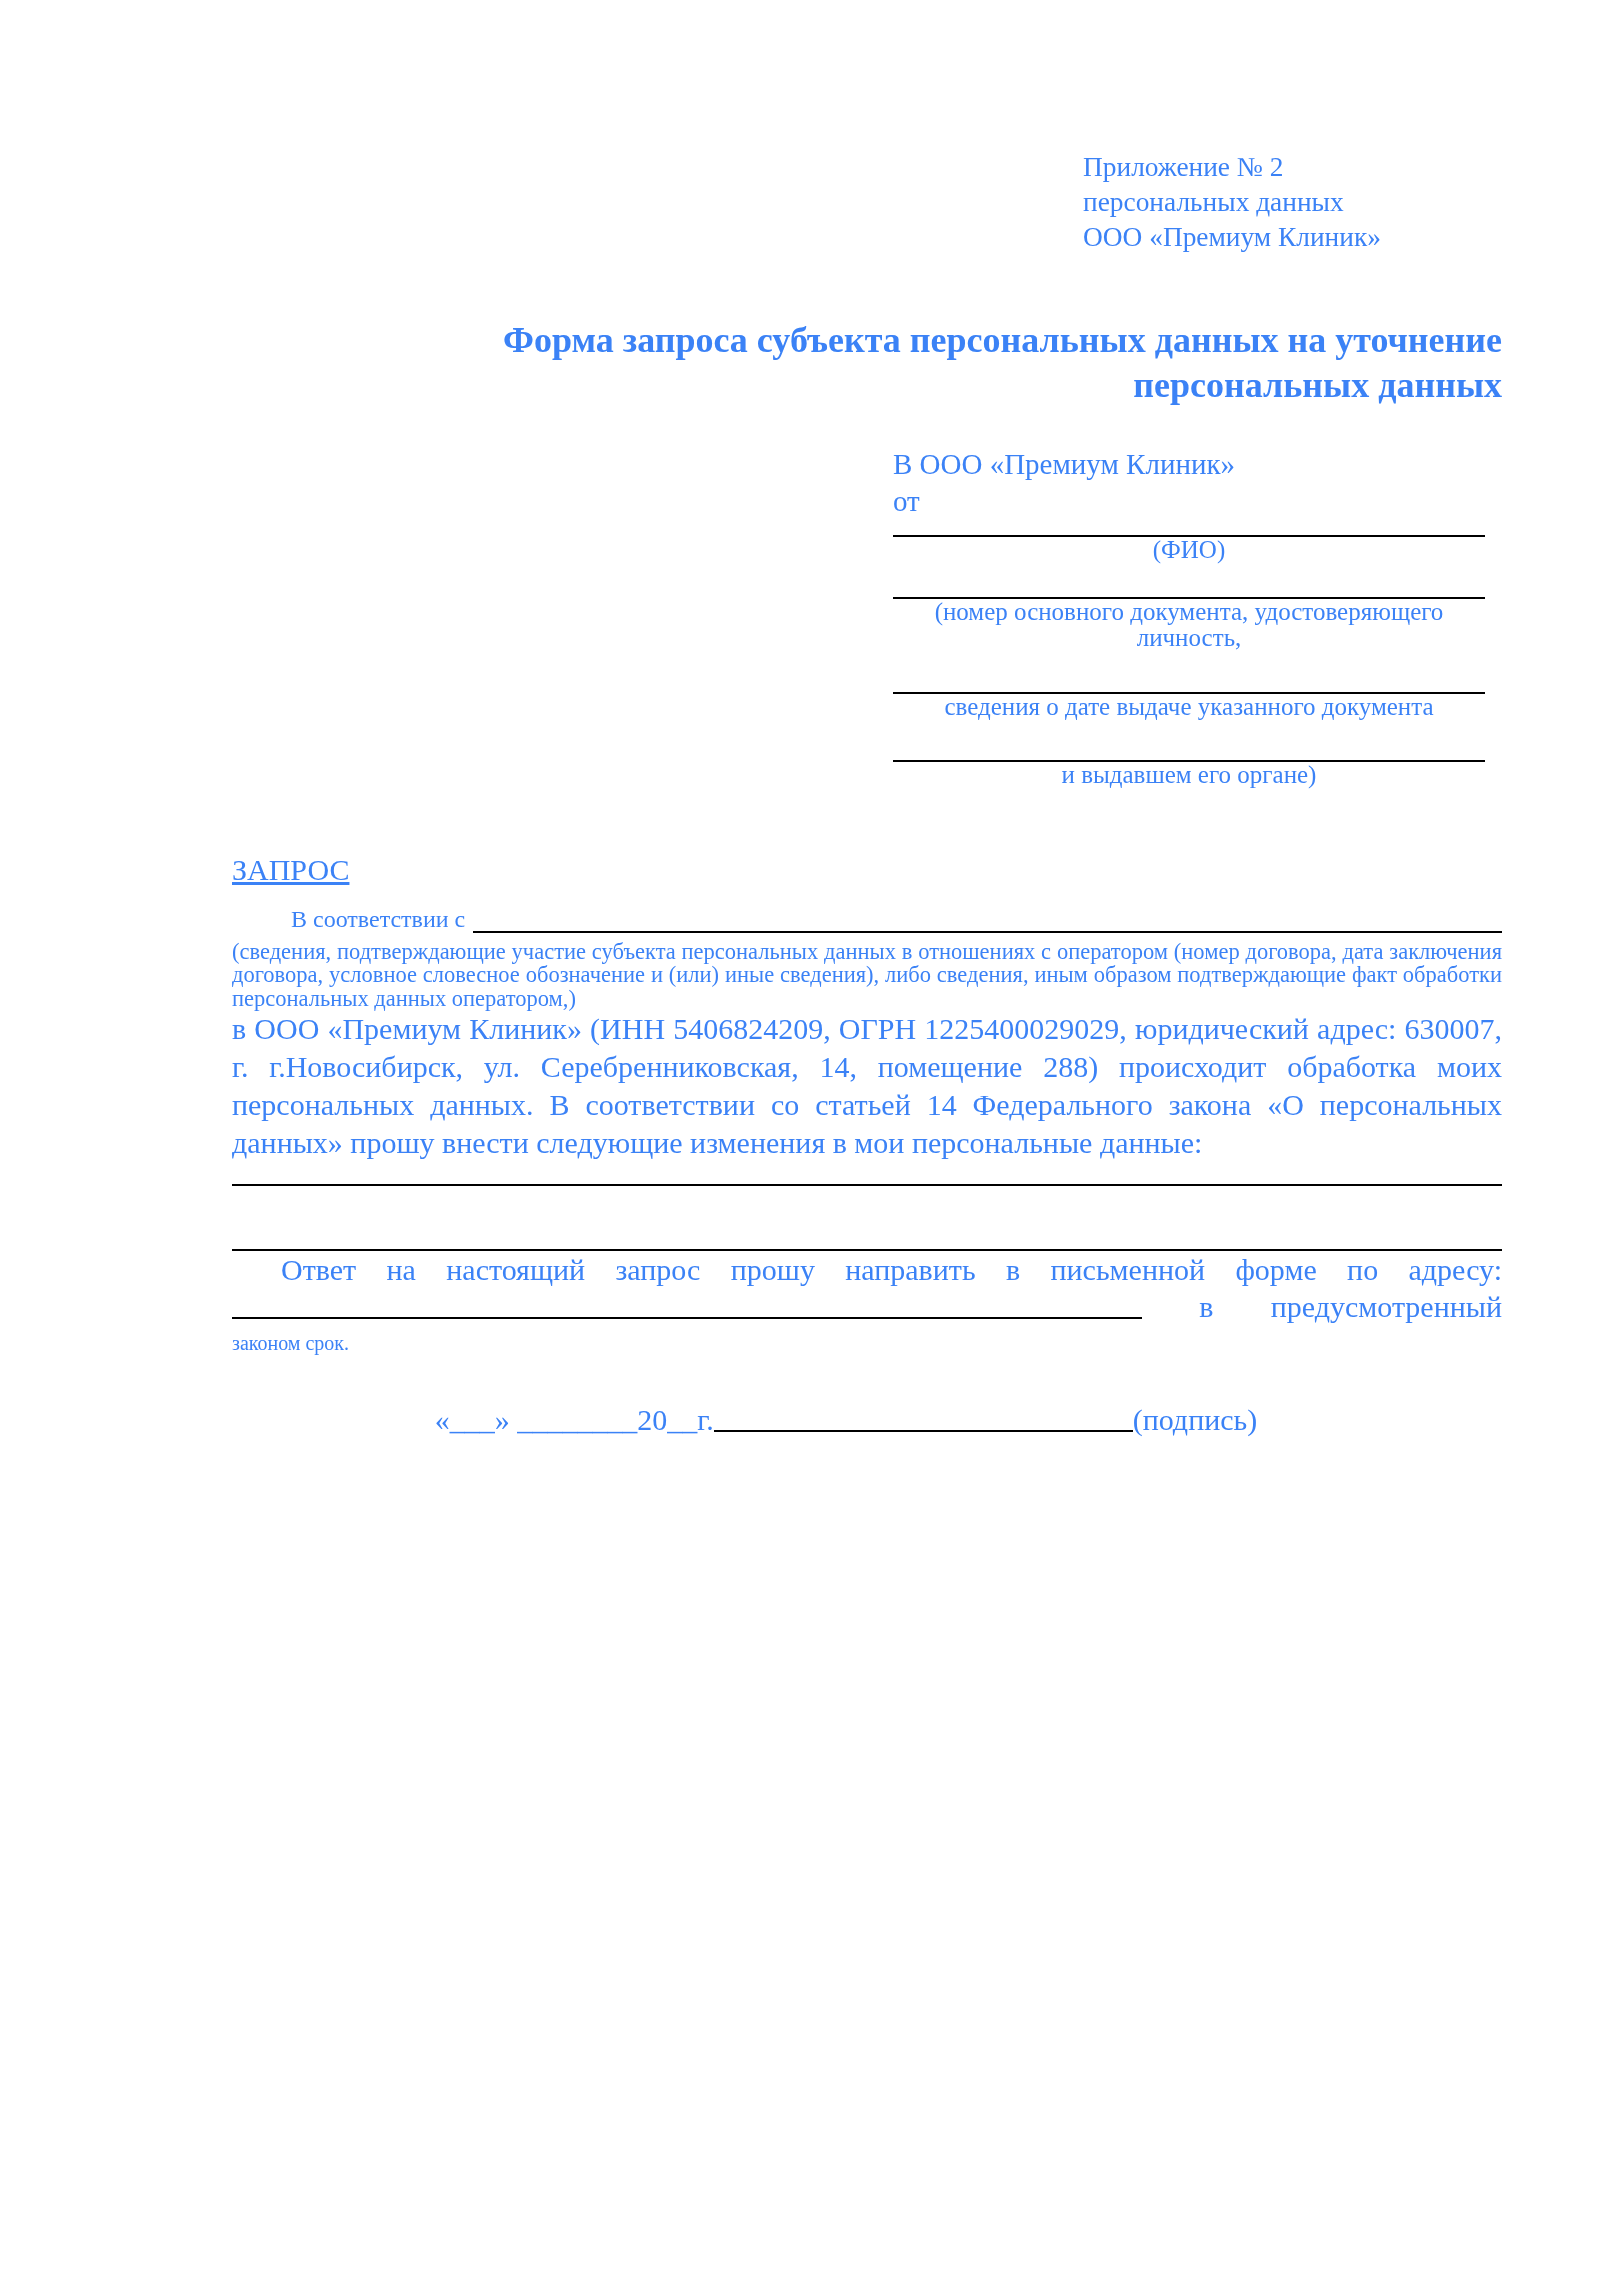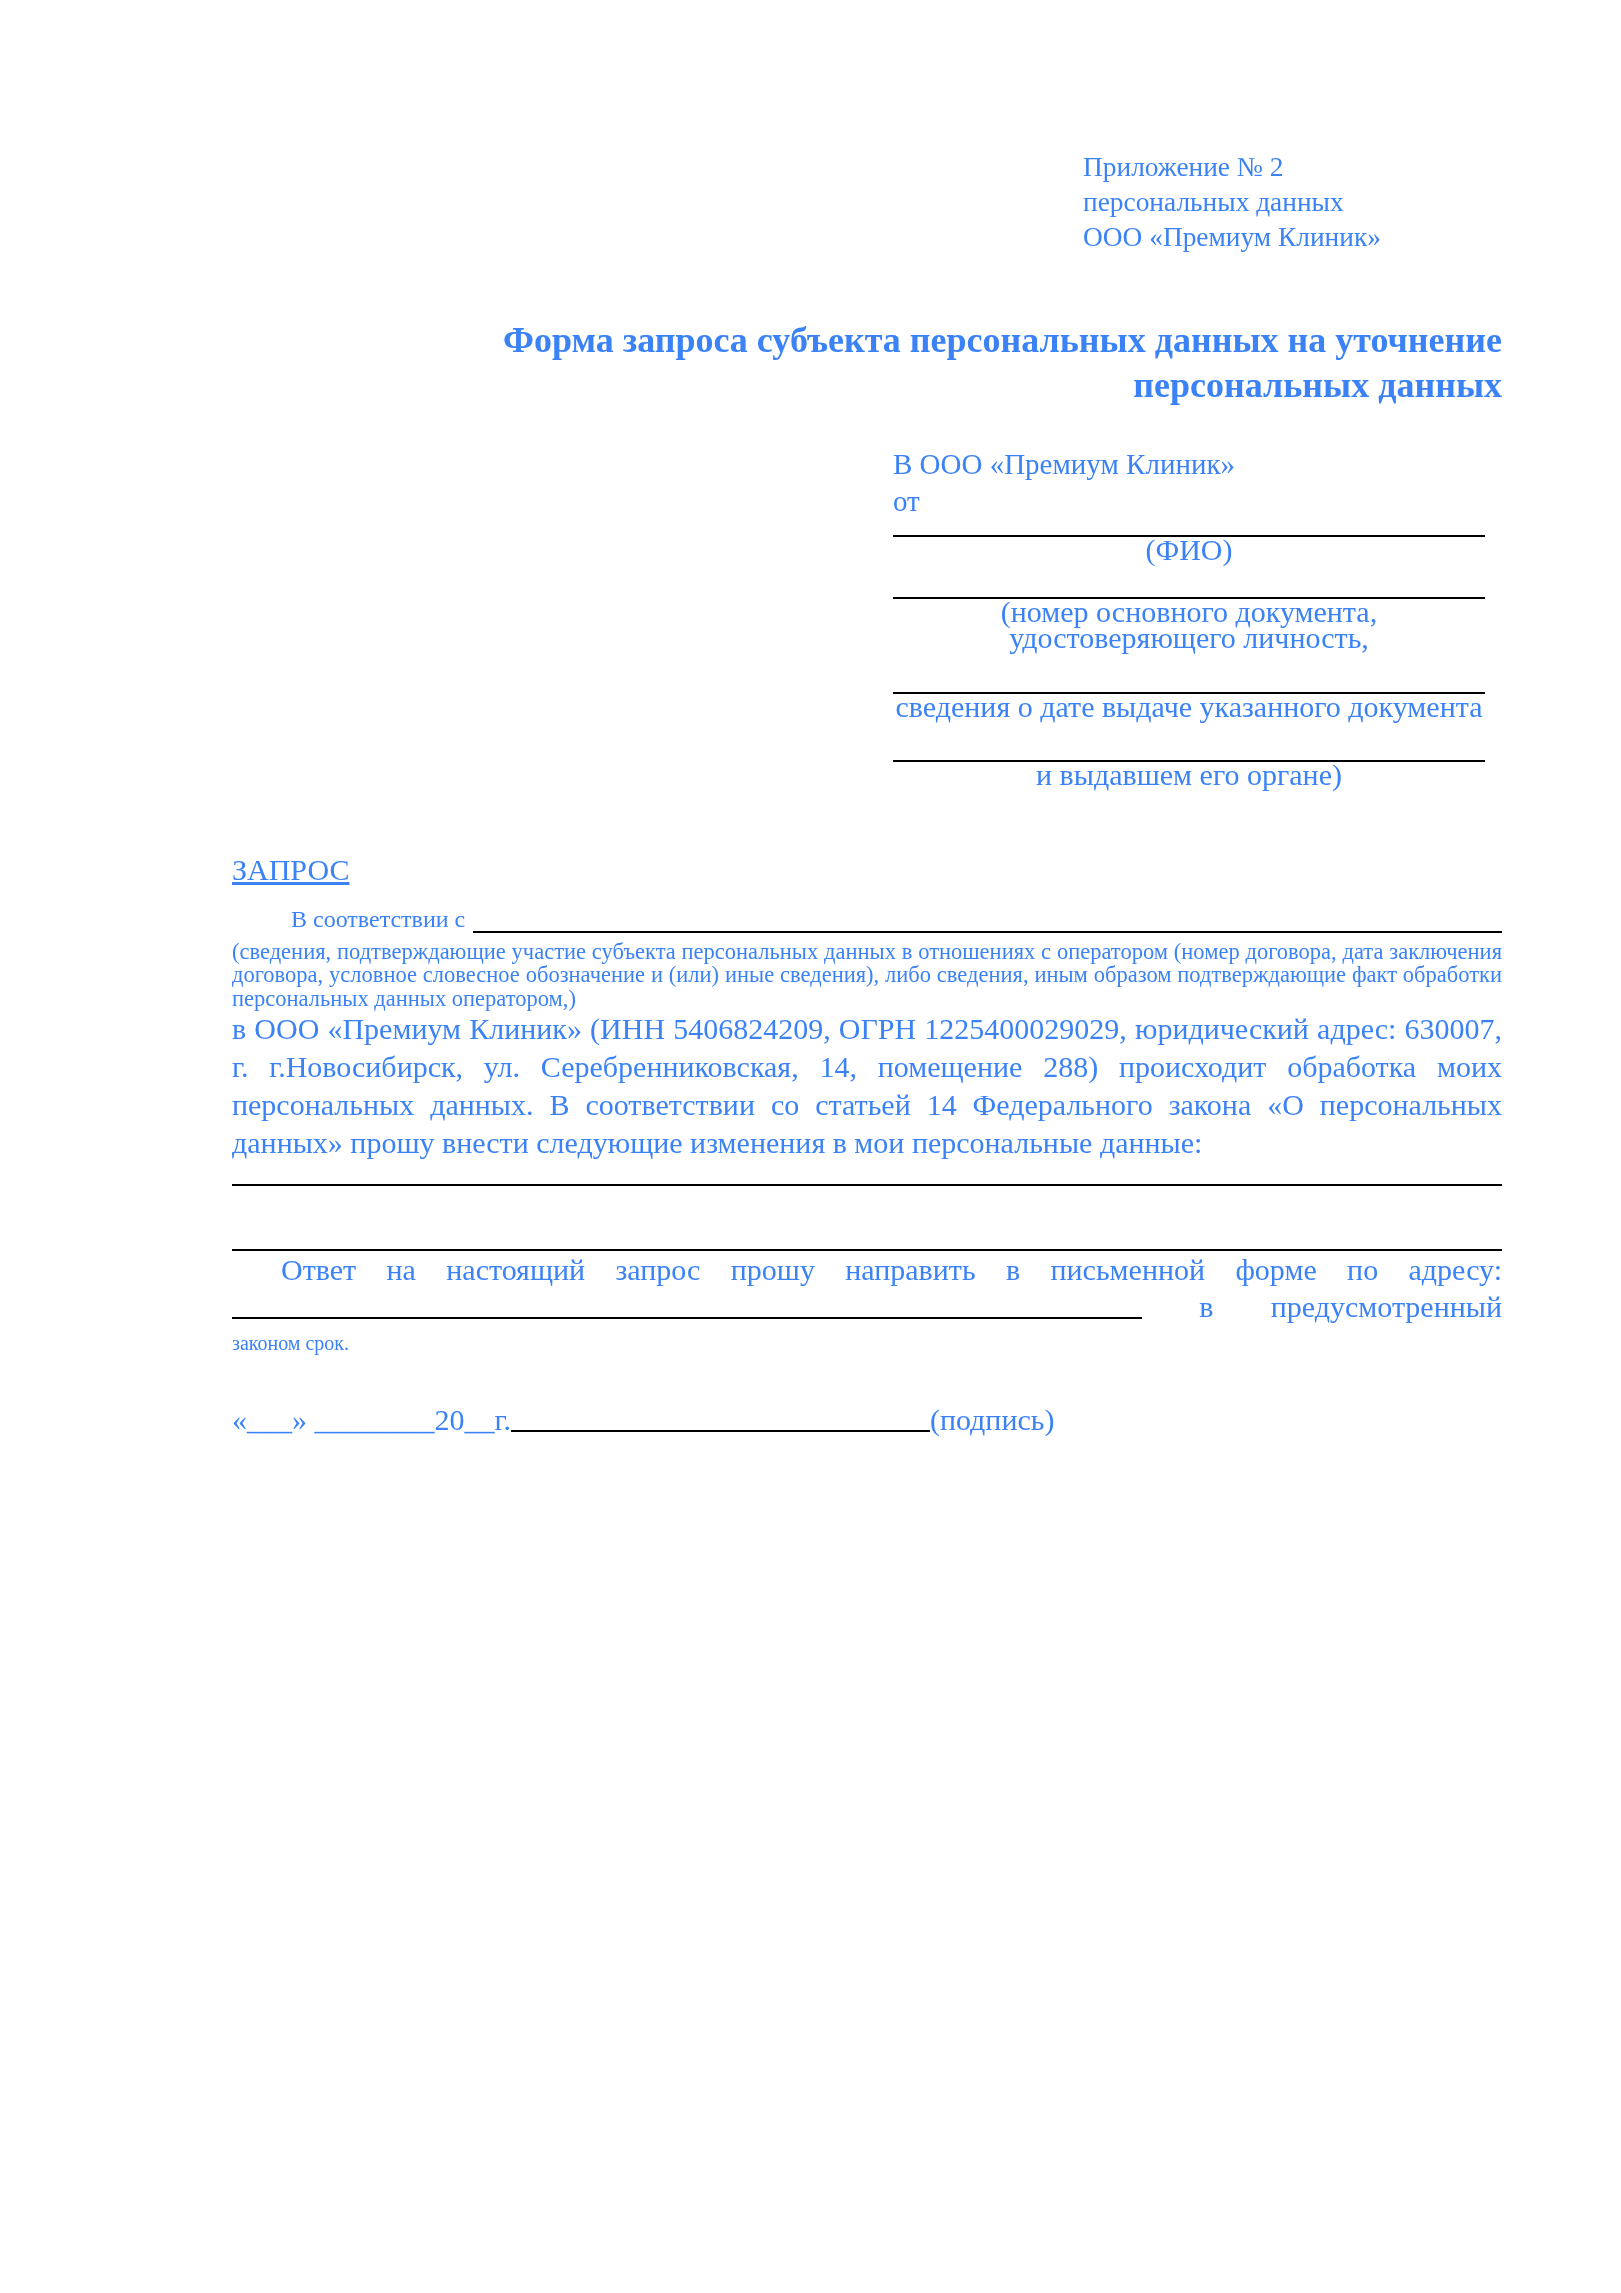--- a/index.html
+++ b/index.html
@@ -13,41 +13,41 @@
     overflow:hidden;
   }
   
   .hdr{margin-left:851px;width:431px;font-size:27.4px;line-height:35px;text-align:left;}
   
   .title{margin-top:63px;text-align:right;font-weight:bold;font-size:36px;line-height:45px;}
   
   .addr{margin-top:38px;margin-left:661px;width:592px;font-size:29px;line-height:37px;}
   .wline{border-bottom:2.9px solid #000;}
   .wl-1{height:14.7px;} .wl-2{height:35px;} .wl-3{height:42px;} .wl-4{height:40px;}
-  .cap{font-size:30px;line-height:25.5px;text-align:center;}
+  .cap{font-size:25px;line-height:25.5px;text-align:center;}
   
   .zapros{margin-top:64px;text-align:left;font-size:30px;line-height:37px;text-decoration:underline;}
   
   .accordance{margin-top:12.7px;display:flex;font-size:24px;line-height:37px;}
   .accordance .lead{white-space:nowrap;padding-left:59px;}
   .fill{flex:1 1 auto;border-bottom:2.9px solid #000;margin-left:7.8px;margin-bottom:4.9px;}
   
   .note{margin-top:2px;font-size:22.5px;line-height:23.5px;text-align:justify;}
   
   .body-par{margin-top:0;font-size:30px;line-height:38px;text-align:justify;}
   
   .blank1{height:21.6px;border-bottom:2.9px solid #000;}
   .blank2{height:63px;border-bottom:2.9px solid #000;}
   
   .reply{font-size:30px;line-height:37px;text-align:justify;text-align-last:justify;text-indent:49px;}
   .blank-row{display:flex;justify-content:space-between;align-items:flex-end;font-size:30px;line-height:37px;}
   .fill2{flex:0 0 910px;border-bottom:2.9px solid #000;margin-bottom:5.9px;}
   .tail{font-size:20px;line-height:37px;}
   
-  .sign-row{display:flex;justify-content:flex-start;margin-top:39px;font-size:30px;line-height:37px;}
+  .sign-row{display:flex;justify-content:center;margin-top:39px;font-size:30px;line-height:37px;}
   .sig{display:flex;margin-right:42px;}
   .sig-line{width:419px;border-bottom:2.9px solid #000;margin-bottom:5.9px;}
 </style>
 </head>
 <body>
 
 <div class="page">
 
   <div class="hdr">
     <div>Приложение № 2</div>

